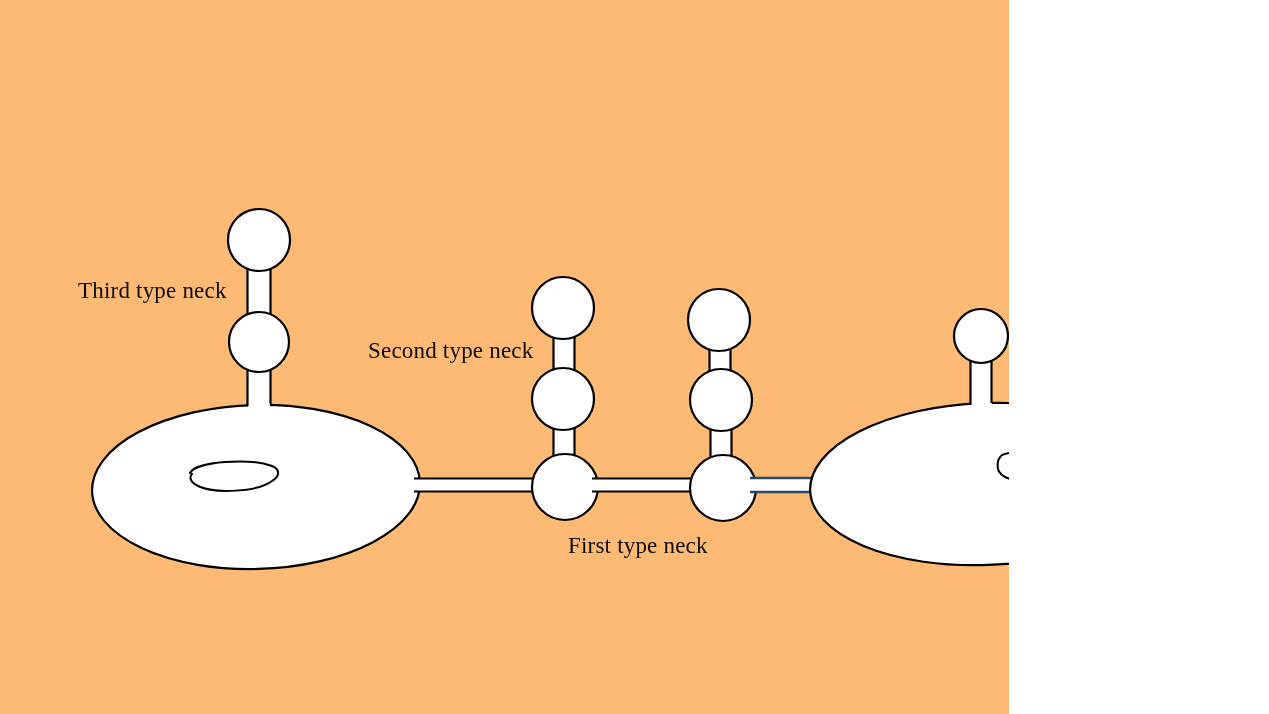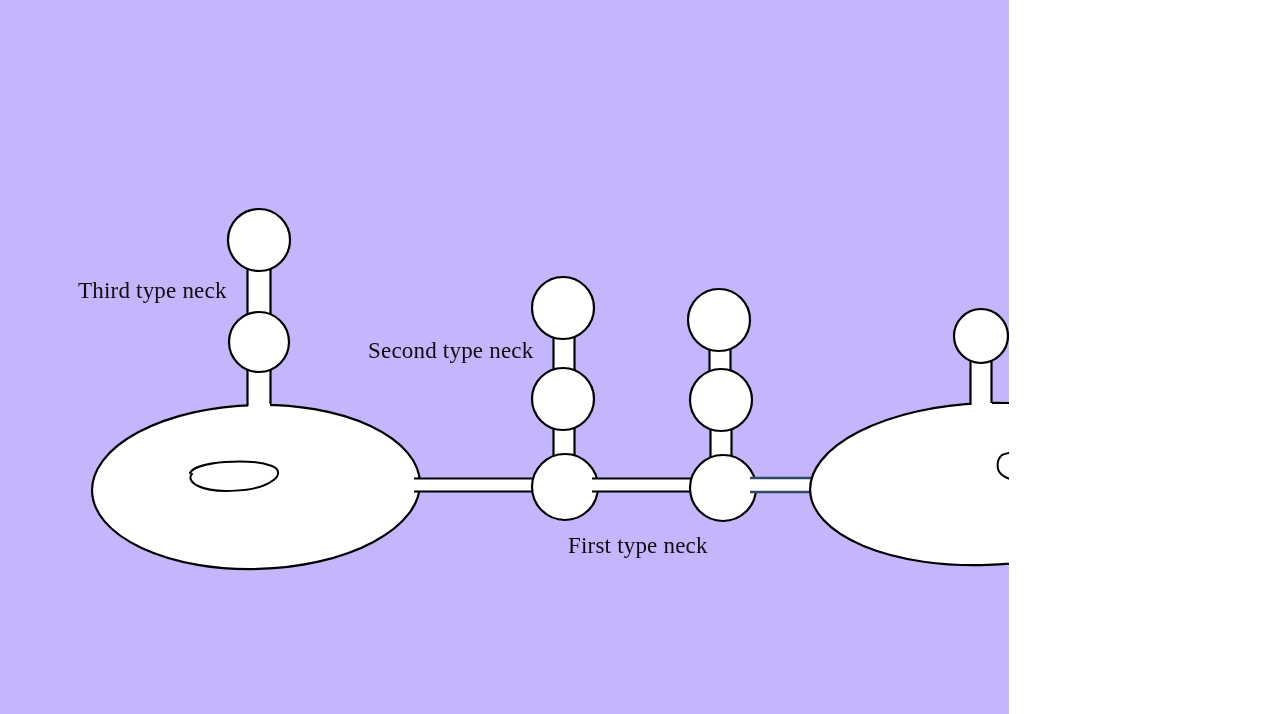--- a/index.html
+++ b/index.html
@@ -5,21 +5,21 @@
 <style>
   html, body {
     margin: 0;
     padding: 0;
     background: #ffffff;
   }
   #canvas-wrap {
     position: relative;
     width: 1009px;
     height: 714px;
-    background: #c4b5fd;
+    background: #fdba74;
     overflow: hidden;
     font-family: "Liberation Serif", "DejaVu Serif", serif;
   }
   svg#diagram {
     display: block;
     width: 1269px;
     height: 714px;
   }
   .surface {
     fill: #ffffff;

